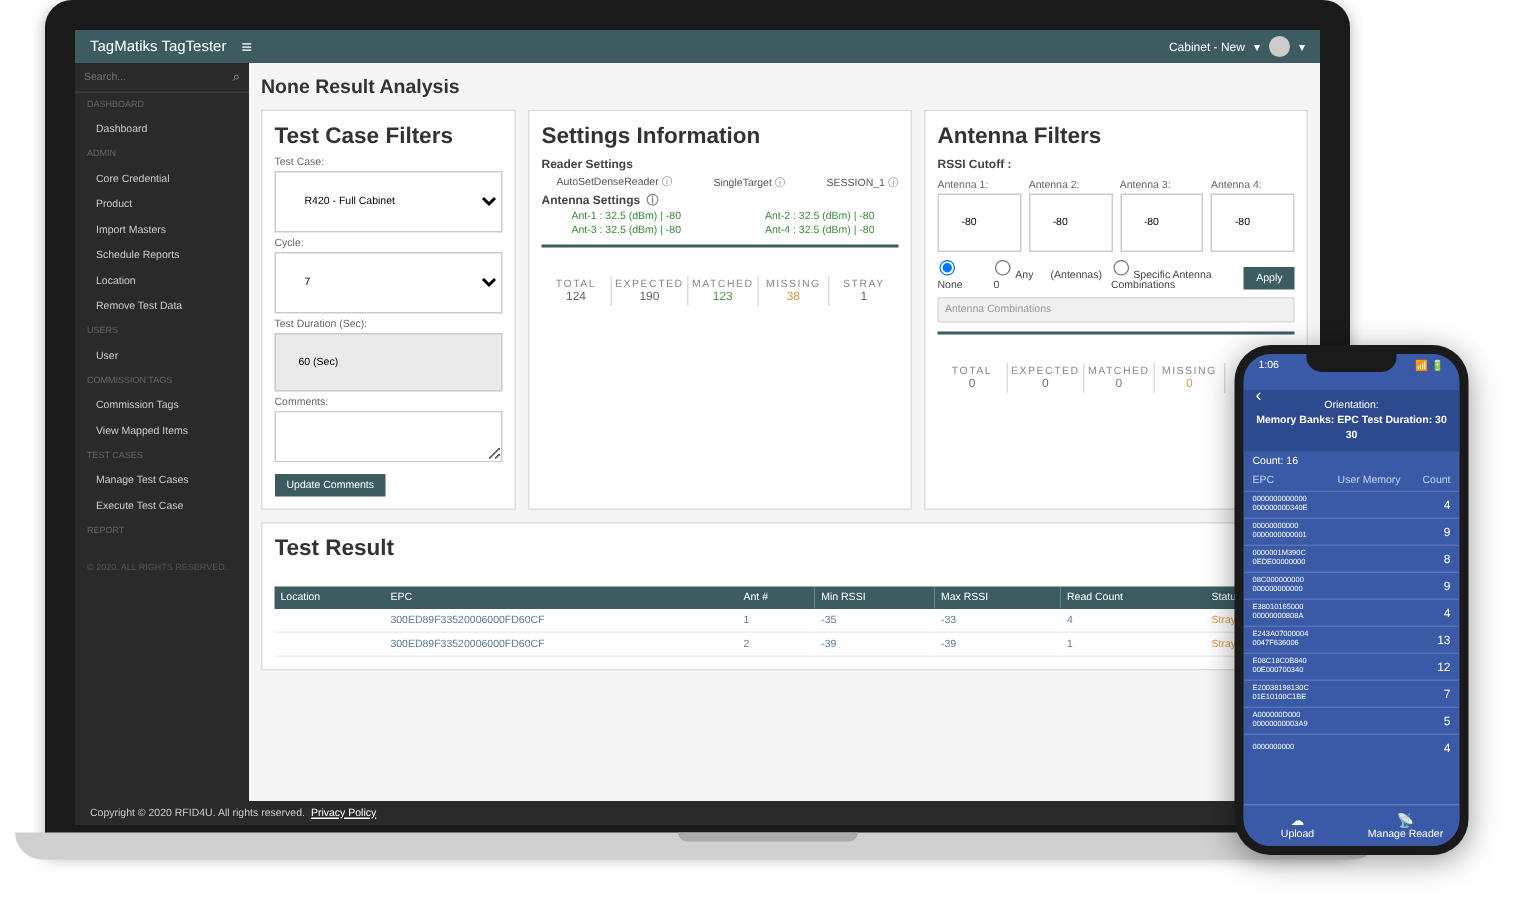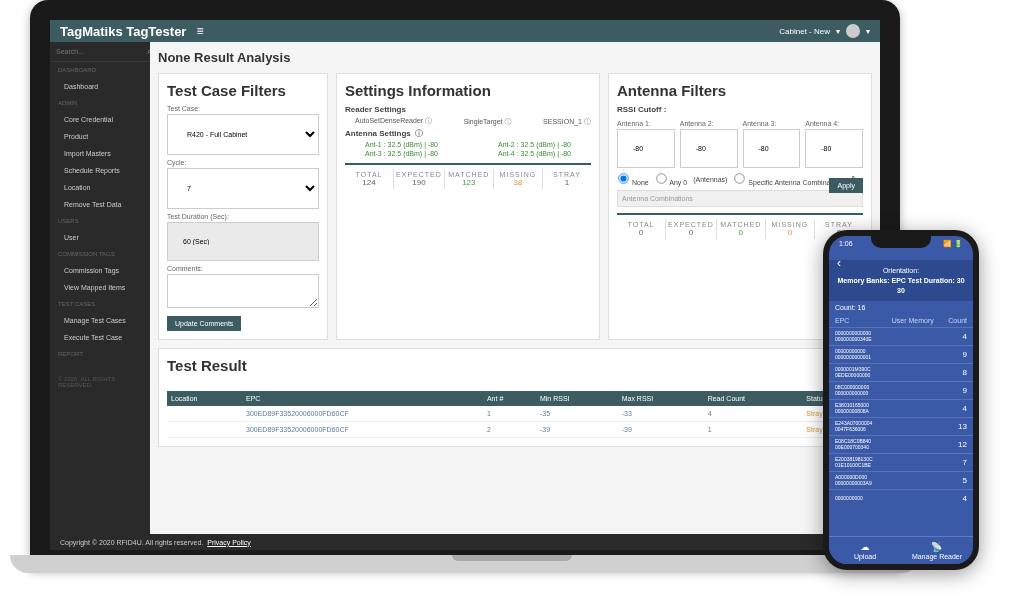--- a/index.html
+++ b/index.html
@@ -2,47 +2,47 @@
 <html><head>
 <meta charset="utf-8">
 <style>
 *{box-sizing:border-box;margin:0;padding:0;font-family:Arial,Helvetica,sans-serif}
 body{background:#fff;width:1024px;height:604px;position:relative;overflow:hidden}
 .laptop-frame{position:absolute;left:30px;top:0;width:870px;height:570px;background:#1a1a1a;border-radius:18px 18px 0 0;padding:20px;box-shadow:0 2px 10px rgba(0,0,0,.3)}
 .laptop-screen{width:100%;height:100%;background:#fff;overflow:hidden;position:relative;font-size:8px}
 .laptop-base{position:absolute;left:10px;top:555px;width:910px;height:18px;background:#d0d0d0;border-radius:0 0 40px 40px}
 .laptop-notch{position:absolute;left:50%;top:555px;transform:translateX(-50%);width:120px;height:6px;background:#aaa;border-radius:0 0 8px 8px}
 .topbar{height:22px;background:#3c5c62;display:flex;align-items:center;color:#fff;padding:0 10px;justify-content:space-between}
-.topbar .brand{font-size:13px;font-weight:bold}
+.topbar .brand{font-size:10px;font-weight:normal}
 .topbar .right{display:flex;align-items:center;gap:6px;font-size:8px}
 .hamburger{color:#fff;font-size:12px;margin-left:10px;cursor:pointer}
 .user-circle{width:14px;height:14px;background:#ccc;border-radius:50%}
 .body{display:flex;height:calc(100% - 38px)}
-.sidebar{width:100px;background:#2a2a2a;color:#999;overflow-y:auto;font-size:7px}
+.sidebar{width:116px;background:#2a2a2a;color:#999;overflow-y:auto;font-size:7px}
 .search-box{display:flex;align-items:center;padding:4px 6px;border-bottom:1px solid #3a3a3a}
 .search-box input{flex:1;background:transparent;border:none;color:#999;font-size:7px;outline:none}
 .search-box .srch{color:#999;font-size:9px}
 .nav-header{padding:5px 8px;color:#666;font-size:6px;text-transform:uppercase;display:flex;align-items:center;gap:4px}
 .nav-item{padding:5px 8px 5px 14px;color:#ccc;cursor:pointer}
 .sidebar-footer{padding:6px 8px;color:#555;font-size:6px;margin-top:8px}
 .main{flex:1;background:#f5f5f5;overflow-y:auto;padding:8px}
 .page-title{font-size:13px;font-weight:bold;color:#333;margin-bottom:8px}
 .row{display:flex;gap:8px;margin-bottom:8px}
 .card{background:#fff;border:1px solid #ddd;padding:8px;flex:1}
 .card-title{font-size:15px;font-weight:bold;color:#333;margin-bottom:6px}
 .card-sm{flex:0 0 170px}
 .fld-lbl{font-size:7px;color:#666;margin-bottom:2px;margin-top:4px}
 .fld-sel,.fld-inp{width:100%;border:1px solid #ccc;padding:15px;font-size:7px;background:#fff}
 .fld-ro{background:#eaeaea}
 .btn{background:#3c5c62;color:#fff;border:none;padding:4px 8px;font-size:7px;margin-top:6px;cursor:pointer}
 .btn-ar{position:absolute;right:0;top:0}
 .settings-row{padding-left:10px;font-size:7px;color:#555;margin-bottom:2px}
 .settings-hdr{font-size:8px;font-weight:bold;color:#444;margin-bottom:2px}
 .info-ic{color:#888;margin-left:2px}
-.metric-bar{display:flex;border-top:2px solid #3c5c62;margin-top:6px;padding-top:4px}
+.metric-bar{display:flex;border-top:2px solid #3c5c62;margin-top:6px;padding-top:19px}
 .metric{flex:1;text-align:center;border-right:1px solid #ddd;padding:2px}
 .metric:last-child{border-right:none}
 .metric .ml{font-size:7px;color:#888;letter-spacing:1px}
 .metric .mv{font-size:8px;color:#666}
 .mv.matched{color:#4a9a4a}.mv.missing{color:#d89644}
 .ant-filters{display:flex;gap:5px;margin-bottom:4px}
 .ant-f{flex:1}
 .radio-row{display:flex;align-items:center;gap:6px;font-size:7px;color:#444;margin:4px 0;position:relative}
 .radio-row input{transform:scale(.8)}
 .combo-box{background:#f0f0f0;border:1px solid #ddd;padding:4px;font-size:7px;color:#999;margin:4px 0}

